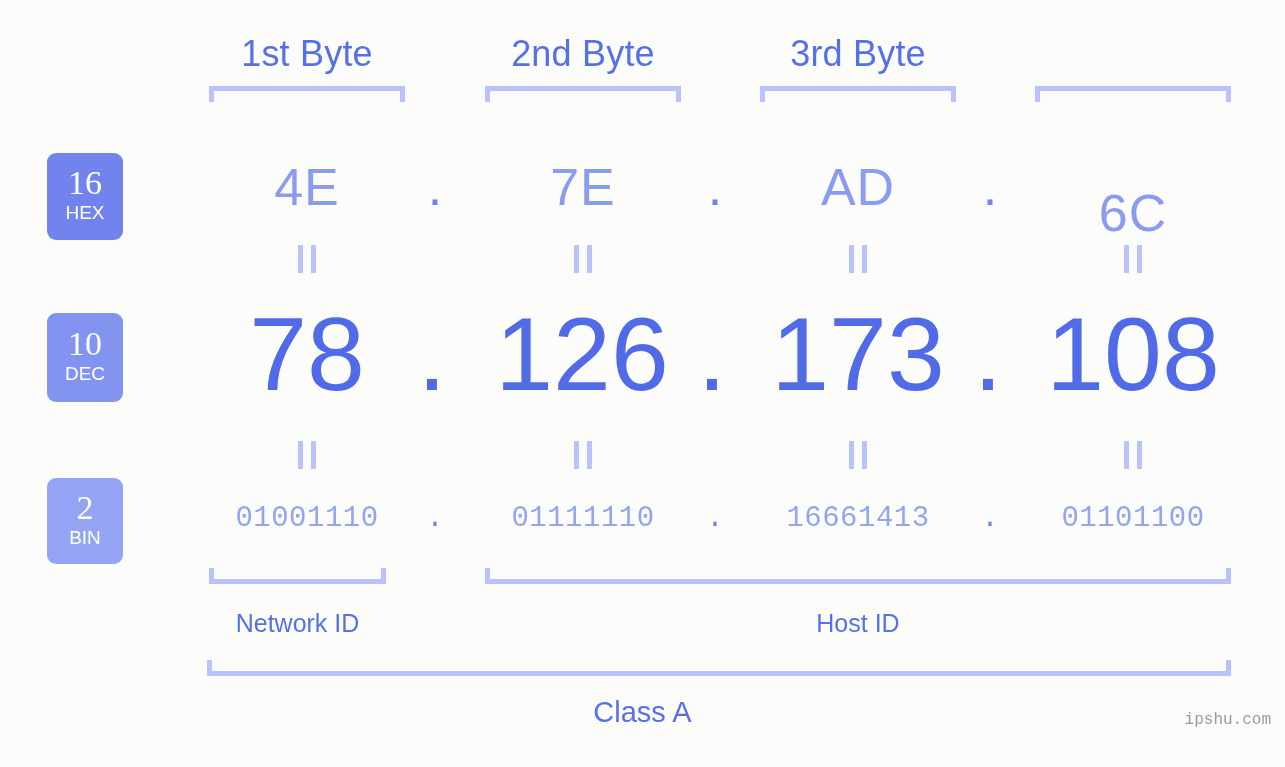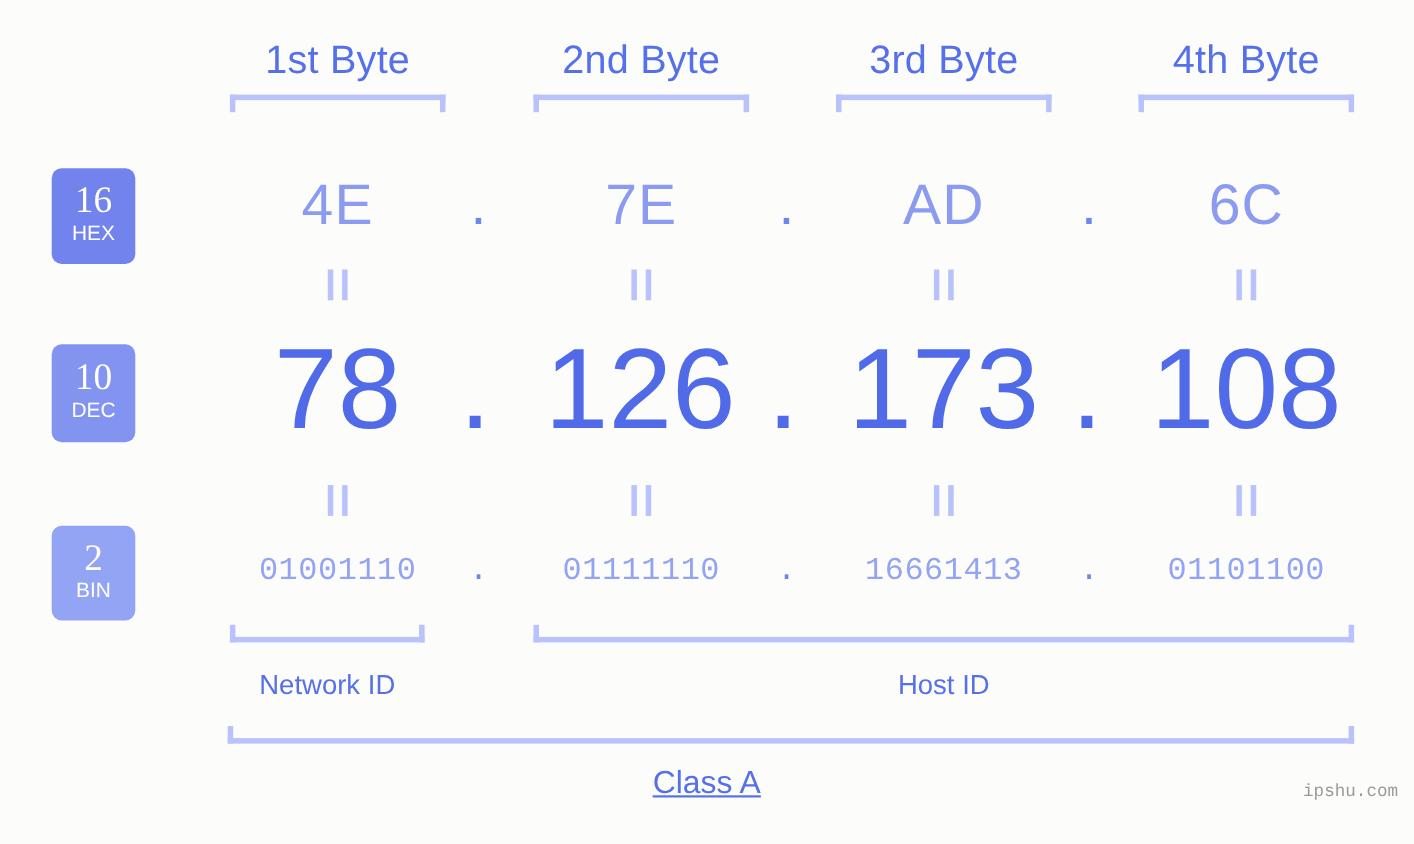--- a/index.html
+++ b/index.html
@@ -200,21 +200,20 @@
   #class-label {
     position: absolute;
     top: 696px;
     left: 0;
     width: 1285px;
     text-align: center;
     font-size: 29px;
     color: #5570e8;
     font-family: "Liberation Sans", sans-serif;
     white-space: nowrap;
-    text-decoration: underline;
   }
 
   
   #watermark {
     position: absolute;
     right: 14px;
     top: 711px;
     font-size: 16px;
     color: #9a9a9a;
     font-family: "Liberation Mono", "DejaVu Sans Mono", monospace;
@@ -223,21 +222,20 @@
   }
 </style>
 </head>
 <body>
 
 <div id="stage">
 
   <div class="byte-label" style="left:209px;">1st Byte</div>
   <div class="byte-label" style="left:485px;">2nd Byte</div>
   <div class="byte-label" style="left:760px;">3rd Byte</div>
-  <div class="byte-label" style="left:1035px;">4th Byte</div>
 
   <div class="bracket-top" style="left:209px;  width:196px;"></div>
   <div class="bracket-top" style="left:485px;  width:196px;"></div>
   <div class="bracket-top" style="left:760px;  width:196px;"></div>
   <div class="bracket-top" style="left:1035px; width:196px;"></div>
 
   <div class="badge" id="badge-hex">
     <span class="badge-num">16</span>
     <span class="badge-sub">HEX</span>
   </div>
@@ -250,21 +248,21 @@
     <span class="badge-sub">BIN</span>
   </div>
 
   <div class="row" id="row-hex">
     <div class="hex-cell" style="left:209px;">4E</div>
     <div class="hex-dot" style="left:415px;">.</div>
     <div class="hex-cell" style="left:485px;">7E</div>
     <div class="hex-dot" style="left:695px;">.</div>
     <div class="hex-cell" style="left:760px;">AD</div>
     <div class="hex-dot" style="left:970px;">.</div>
-    <div class="hex-cell" style="left:1035px;">6C</div>
+    <div class="hex-cell" style="left:1035px;margin-top:26px;">6C</div>
   </div>
 
   <div class="eq" id="eq-row-1" style="left:209px;"><i></i><i></i></div>
   <div class="eq" style="left:485px;  top:245px;"><i></i><i></i></div>
   <div class="eq" style="left:760px;  top:245px;"><i></i><i></i></div>
   <div class="eq" style="left:1035px; top:245px;"><i></i><i></i></div>
 
   <div class="row" id="row-dec">
     <div class="dec-cell" style="left:207px;">78</div>
     <div class="dec-dot" style="left:412px;">.</div>

